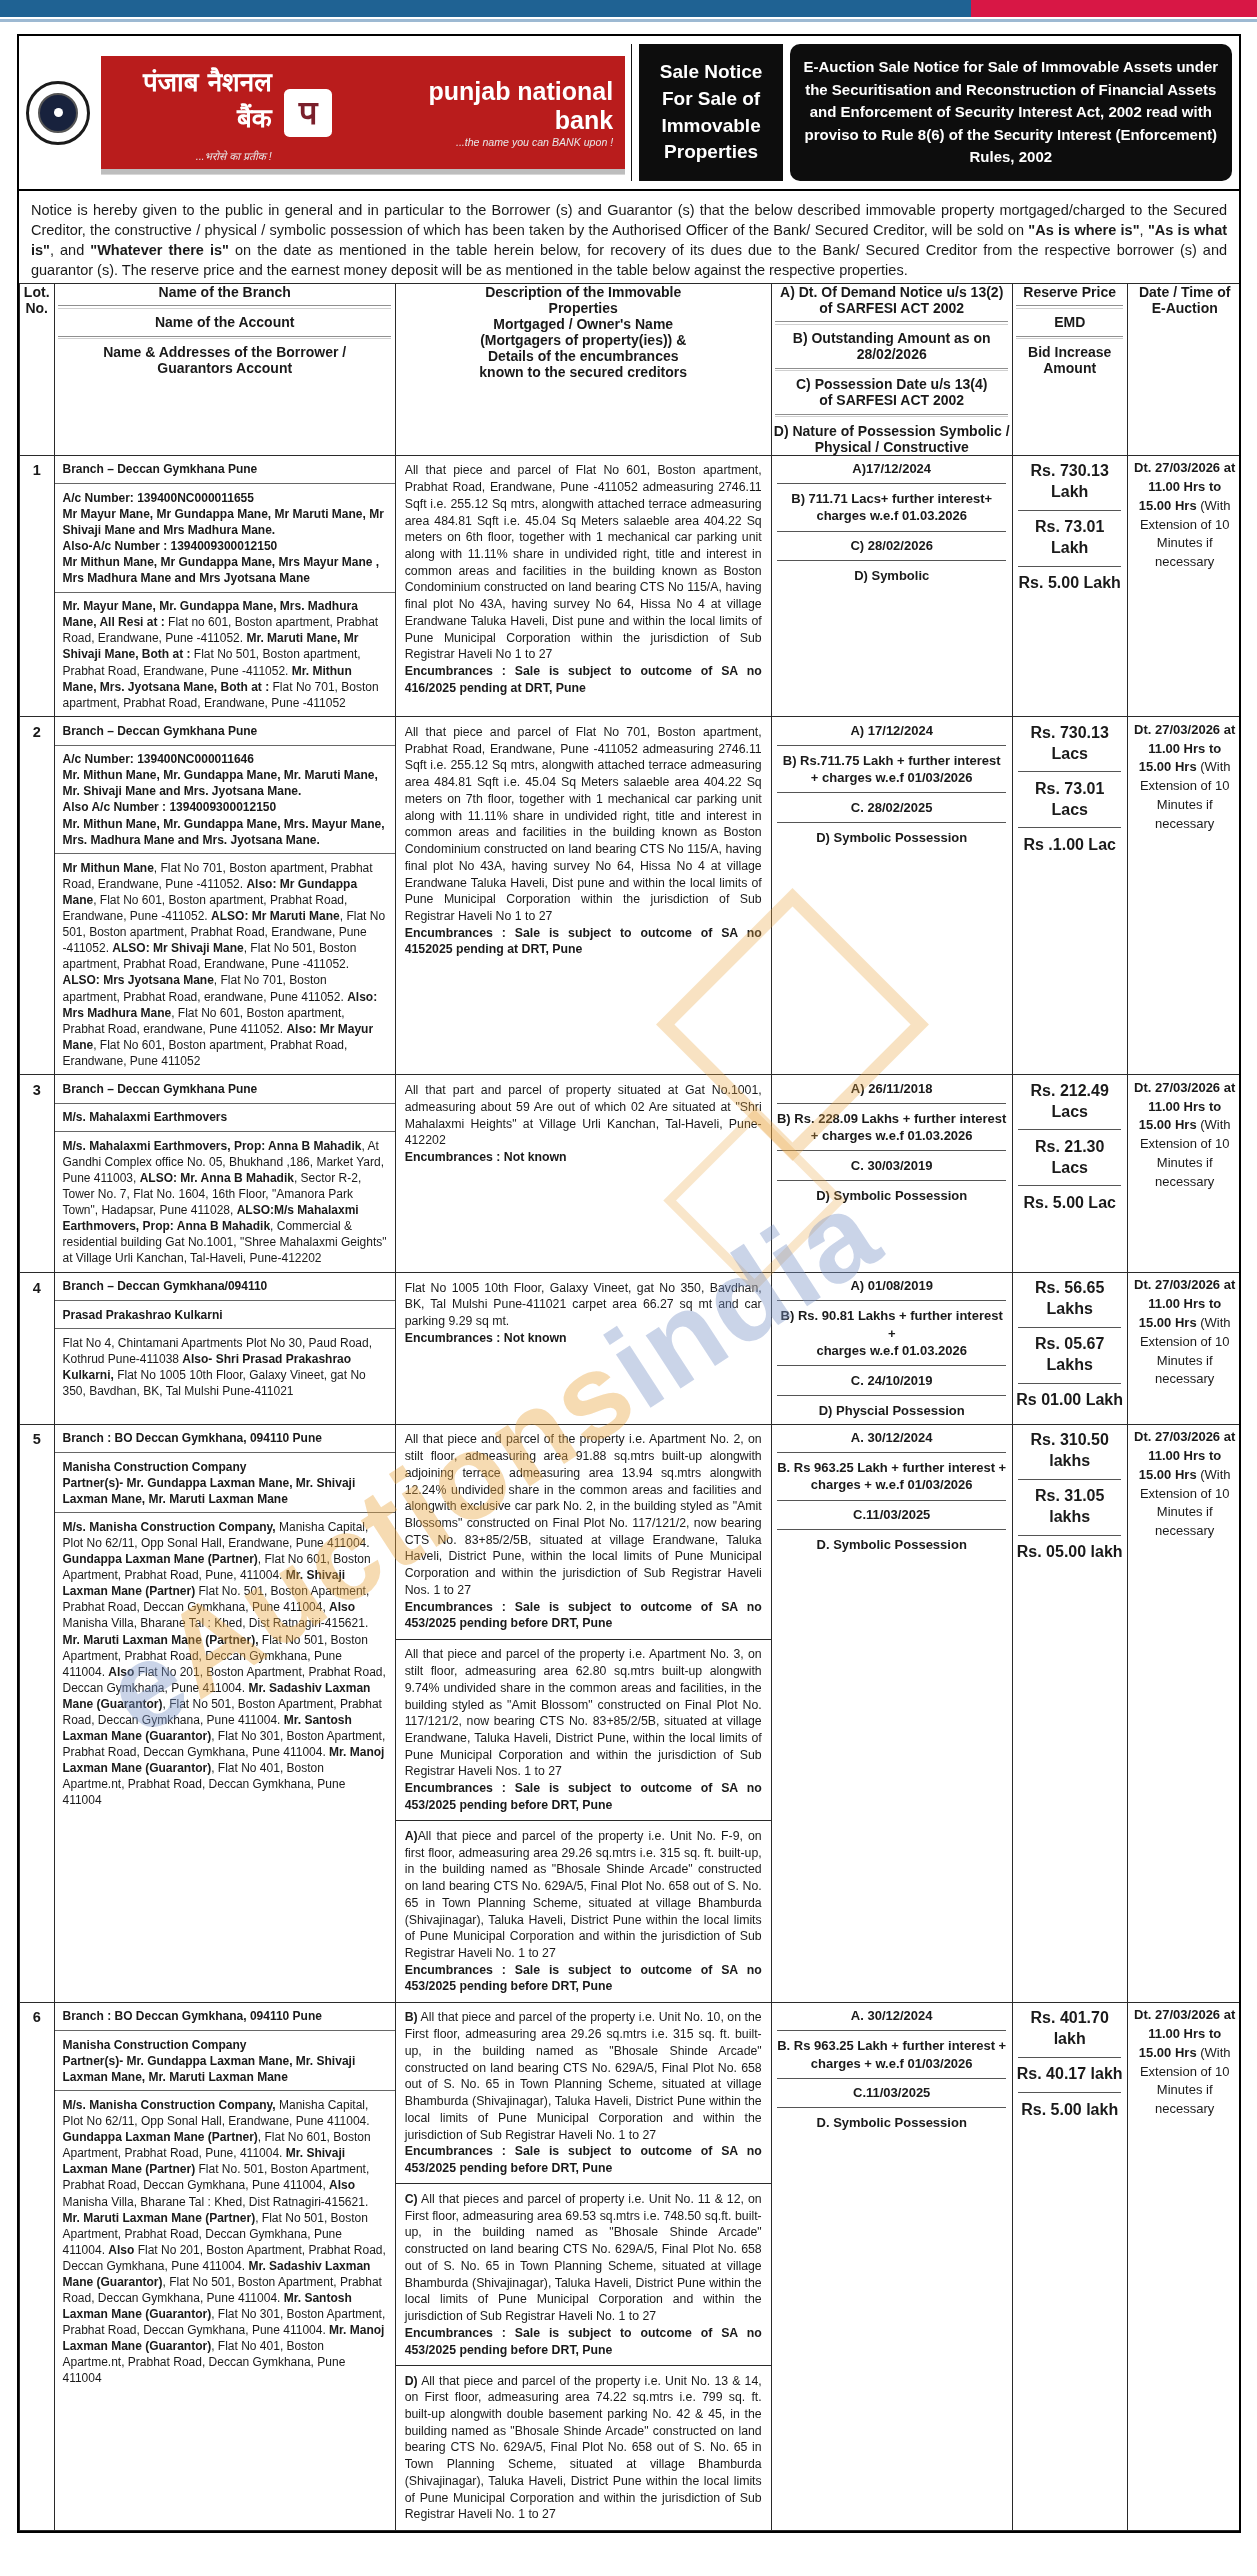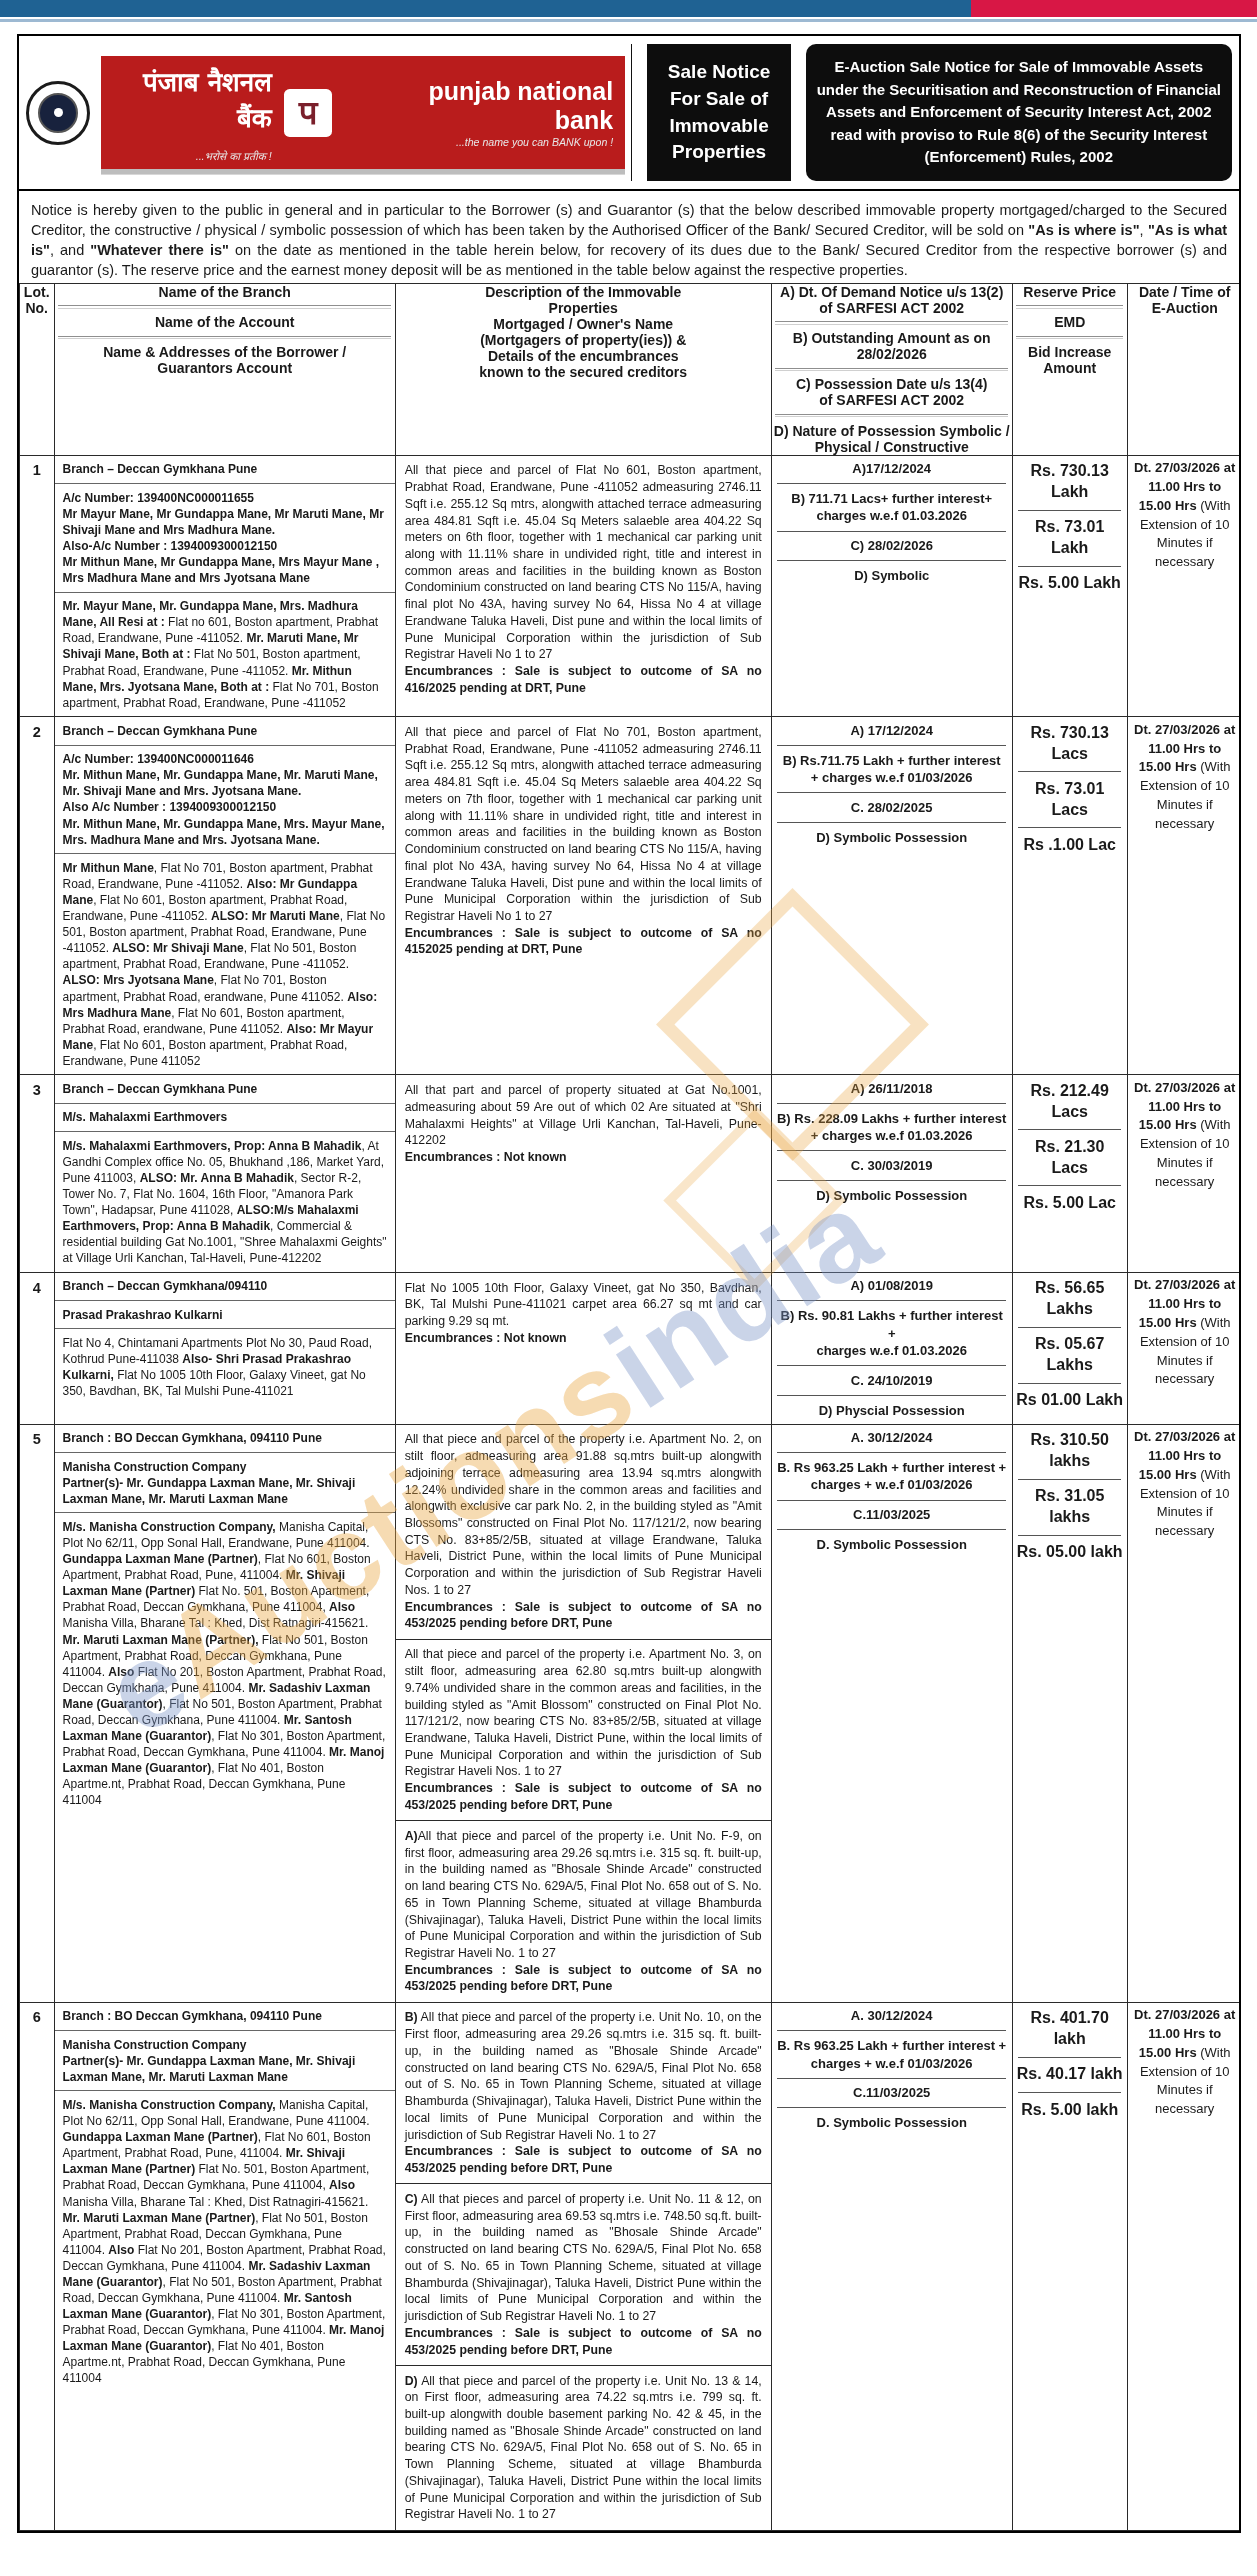--- a/index.html
+++ b/index.html
@@ -18,21 +18,21 @@
   .pnb-banner{flex:1;background:#b91c1c;color:#fff;display:flex;align-items:center;justify-content:center;gap:12.3px;padding:6.7px 12.3px;box-shadow:0 5.6px 0 #bdbdbd;}
   .hindi-block{text-align:right;}
   .hindi-name{font-size:26px;font-weight:bold;font-family:"DejaVu Sans",sans-serif;}
   .hindi-tag{font-size:10.6px;font-style:italic;color:#e8e8e8;margin-top:14px;}
   .monogram{width:48px;height:48px;background:#fff;border-radius:5.6px;display:flex;align-items:center;justify-content:center;flex:0 0 auto;}
   .monogram span{color:#7a1f2b;font-size:33px;font-weight:bold;font-family:"DejaVu Sans",sans-serif;line-height:1;}
   .eng-block{text-align:right;margin-left:40px;}
   .eng-name{font-size:25px;font-weight:bold;letter-spacing:0px;}
   .eng-tag{font-size:10.6px;font-style:italic;color:#e8e8e8;margin-top:1.1px;}
   .h-address{flex:0 0 170px;display:flex;align-items:center;justify-content:center;text-align:center;font-weight:bold;font-size:14px;line-height:1.45;padding:0 4.5px;}
-  .h-salebox{flex:0 0 135px;background:#0d0d0d;color:#fff;display:flex;align-items:center;justify-content:center;text-align:center;font-weight:bold;font-size:19px;line-height:1.4;margin:0 15px;padding:5.6px 4.5px;}
+  .h-salebox{flex:0 0 135px;background:#0d0d0d;color:#fff;display:flex;align-items:center;justify-content:center;text-align:center;font-weight:bold;font-size:19px;line-height:1.4;margin:0 7px;padding:5.6px 4.5px;}
   .h-eauction{flex:1;background:#0d0d0d;color:#fff;display:flex;align-items:center;justify-content:center;text-align:center;font-weight:bold;font-size:15px;line-height:1.5;padding:12px 10px;border-radius:10px;}
   
   .notice{padding:9px 12.3px 3.3px;font-size:14.5px;line-height:1.38;text-align:justify;}
   .sched-title{text-align:center;font-weight:bold;font-size:16px;padding:5.6px 0 6.7px;}
   
   table.sched{border-collapse:collapse;width:100%;table-layout:fixed;}
   table.sched th,table.sched td{border:1.7px solid #2a2a2a;vertical-align:top;padding:0;overflow:hidden;}
   thead th{font-size:14px;font-weight:bold;text-align:center;vertical-align:middle;padding:4.5px 3.3px;}
   .hrule{border-top:1.7px solid #8f8f8f;border-bottom:0.6px solid #d0d0d0;height:1.1px;margin:5.6px 3.3px;}
   td.lot{text-align:center;}

